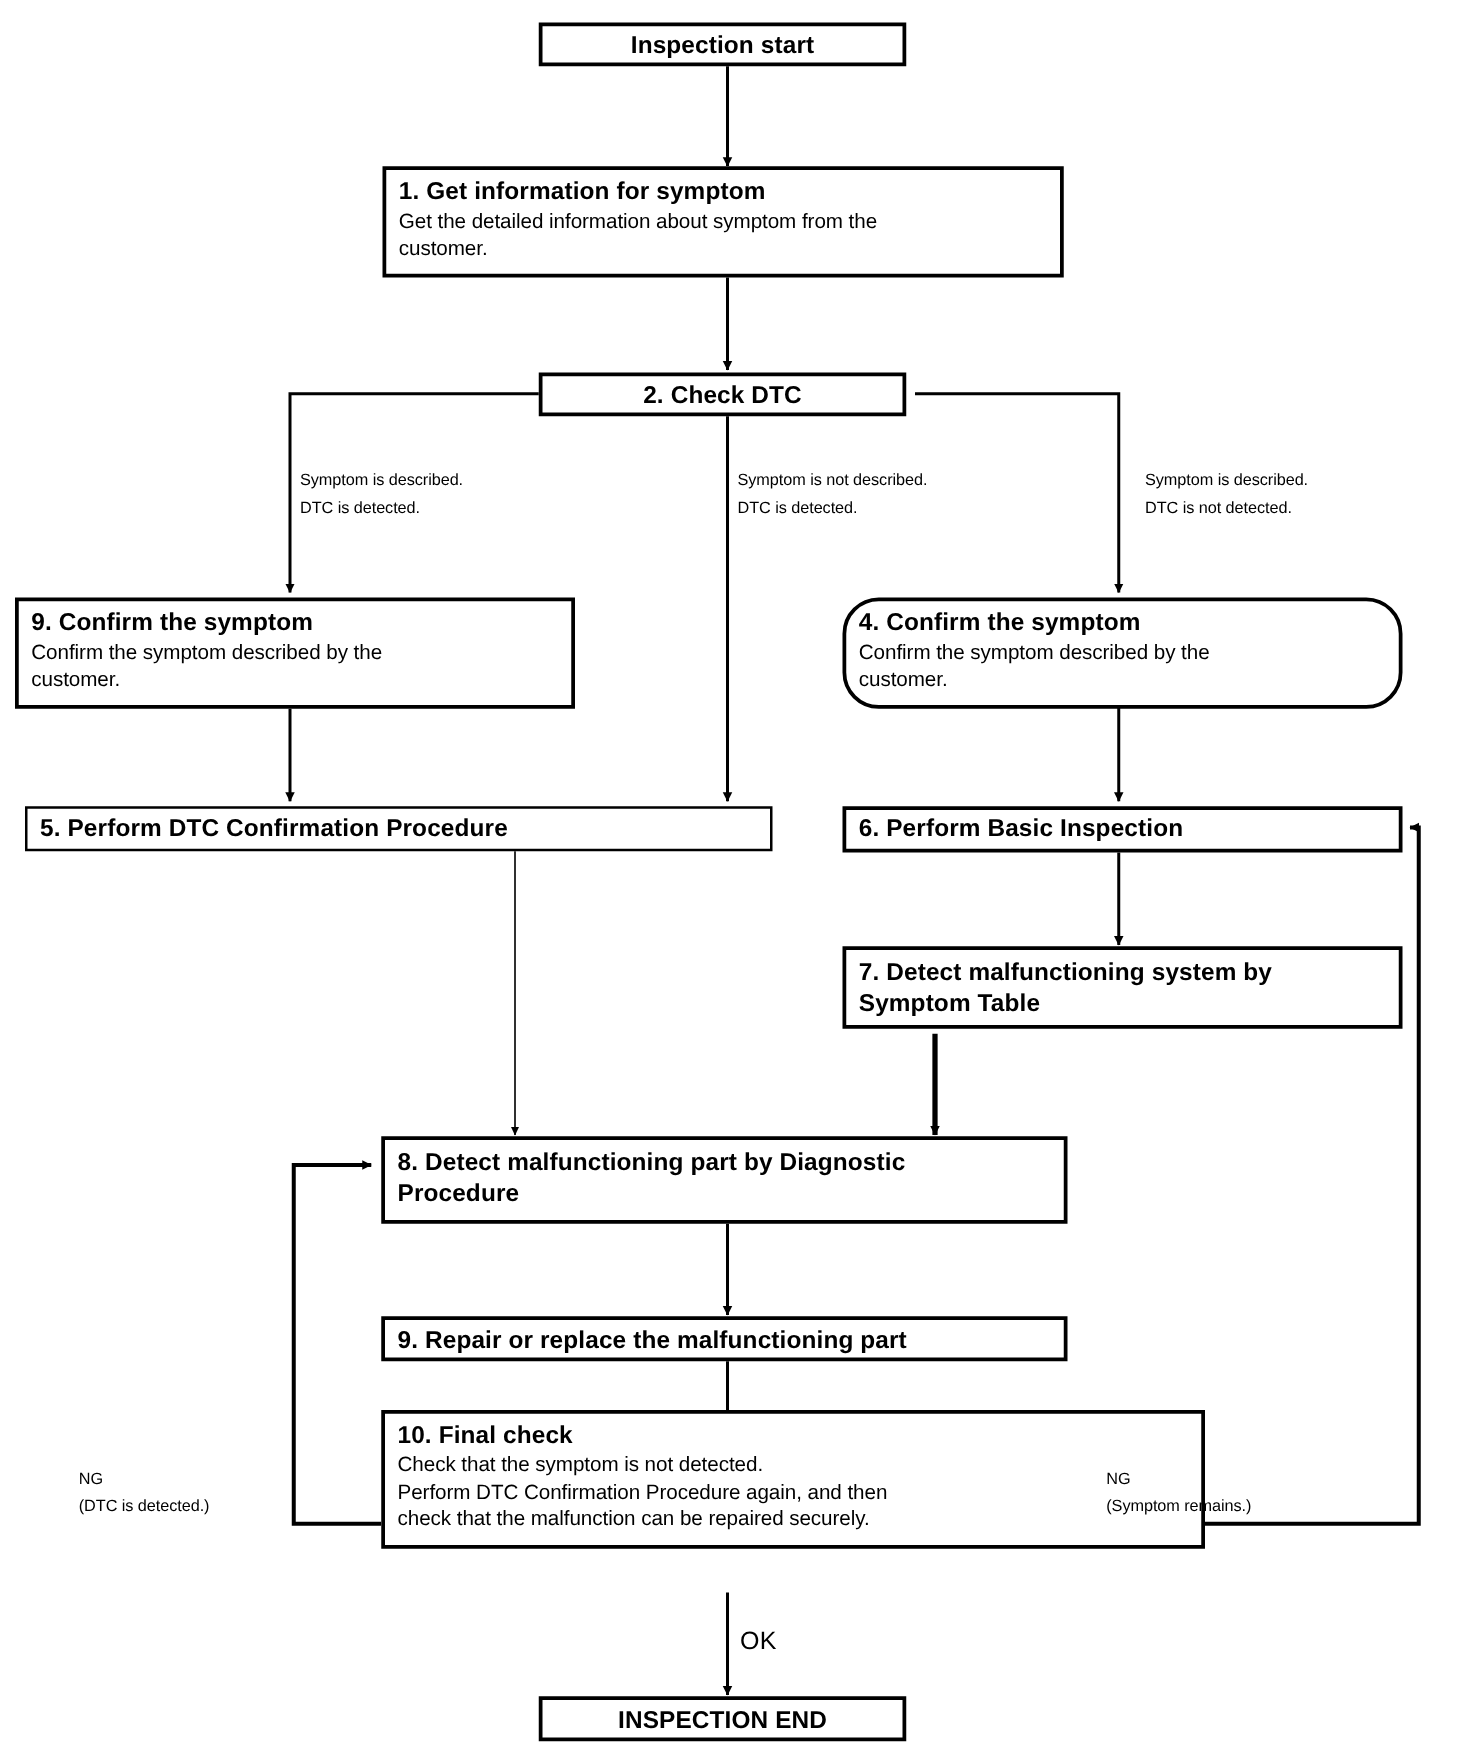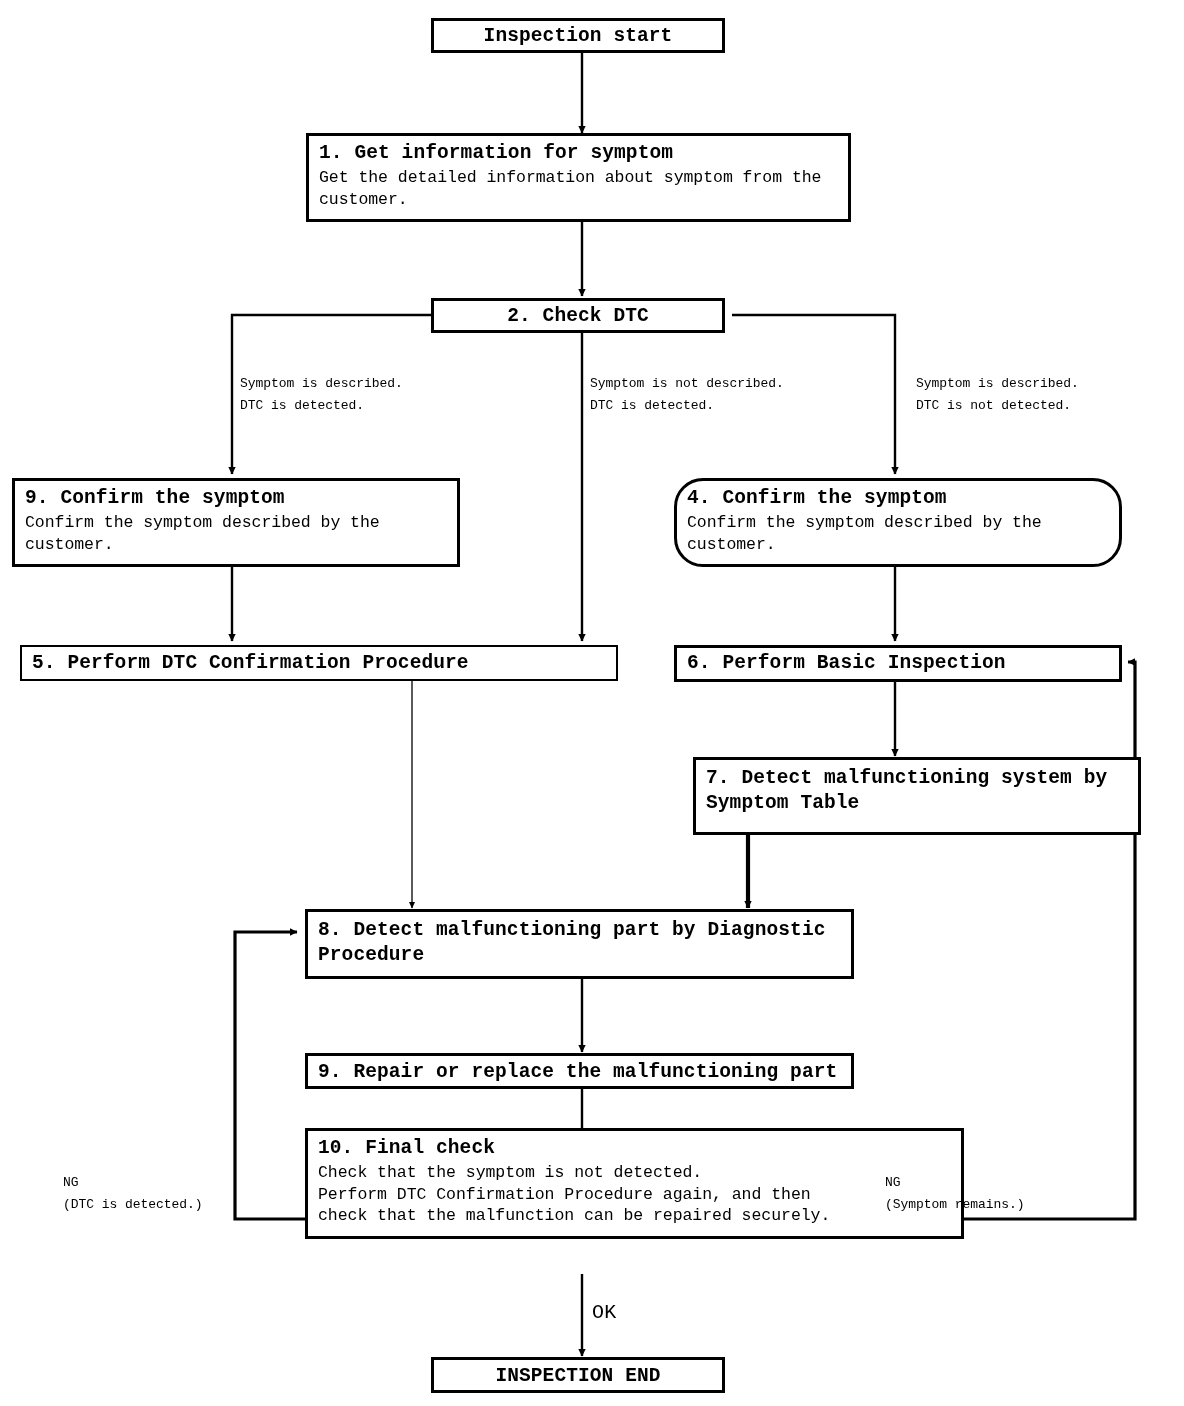--- a/index.html
+++ b/index.html
@@ -5,21 +5,21 @@
   html, body {
     margin: 0;
     padding: 0;
     background: #ffffff;
   }
   #page {
     position: relative;
     width: 1184px;
     height: 1406px;
     background: #ffffff;
-    font-family: Liberation Mono, monospace;
+    font-family: Liberation Sans, sans-serif;
     color: #000000;
     overflow: hidden;
   }
   #wires {
     position: absolute;
     left: 0; top: 0;
     width: 1184px;
     height: 1406px;
     pointer-events: none;
   }
@@ -148,21 +148,21 @@
   </div>
 
   <div class="node thin" style="left:20px; top:645px; width:598px; height:36px; padding-top:4px;">
     <div class="node-title">5. Perform DTC Confirmation Procedure</div>
   </div>
 
   <div class="node" style="left:674px; top:645px; width:448px; height:37px; padding-top:3px;">
     <div class="node-title">6. Perform Basic Inspection</div>
   </div>
 
-  <div class="node" style="left:674px; top:757px; width:448px; height:78px; padding-top:6px;margin-left:19px;">
+  <div class="node" style="left:674px; top:757px; width:448px; height:66px; padding-top:6px;">
     <div class="node-title">7. Detect malfunctioning system by
     Symptom Table</div>
   </div>
 
   <div class="node" style="left:305px; top:909px; width:549px; height:70px; padding-top:6px;">
     <div class="node-title">8. Detect malfunctioning part by Diagnostic
     Procedure</div>
   </div>
 
   <div class="node" style="left:305px; top:1053px; width:549px; height:36px; padding-top:4px;">

